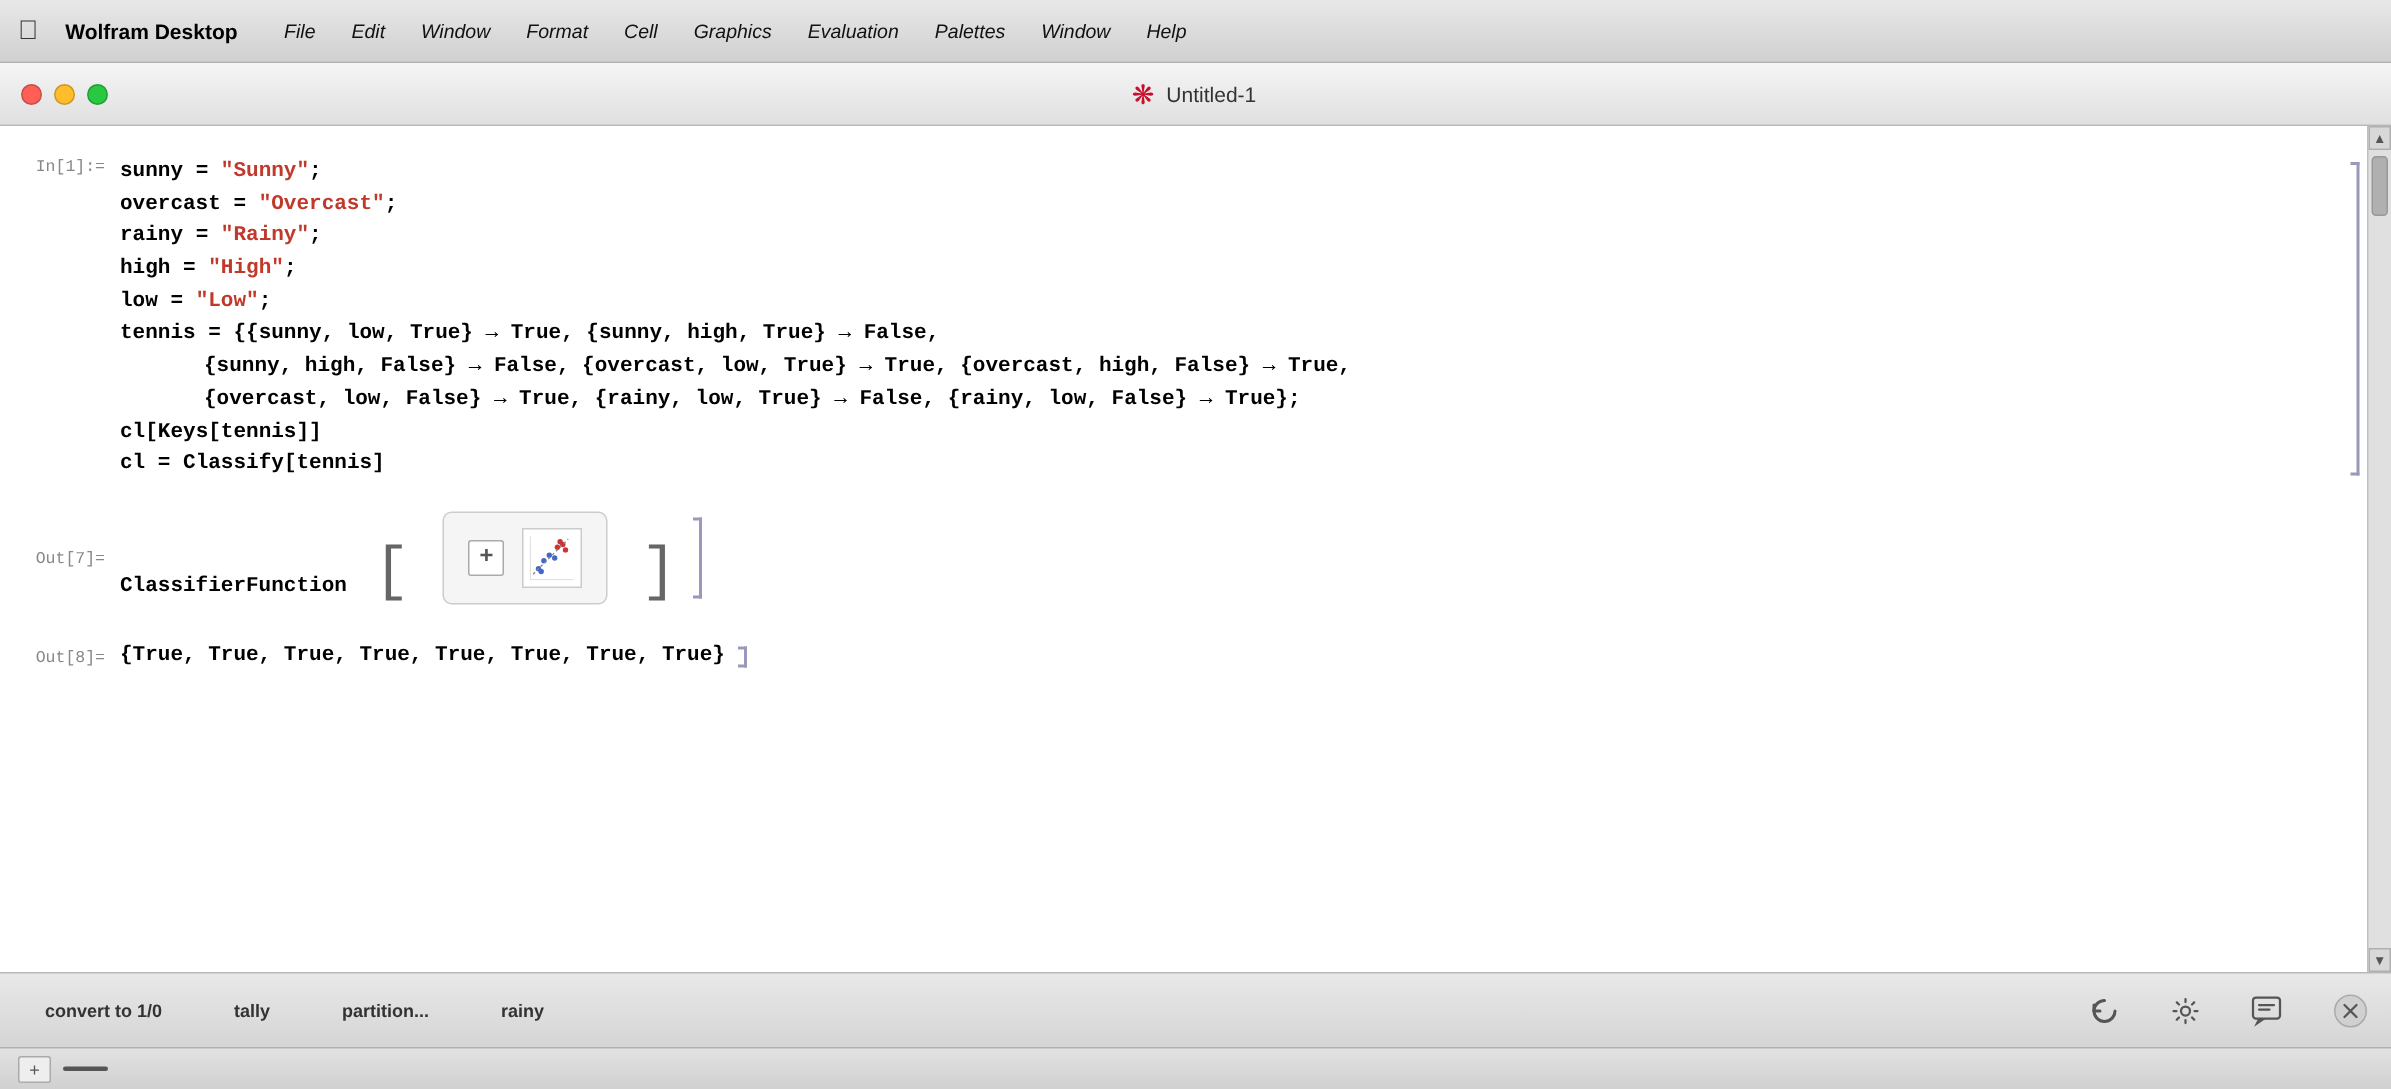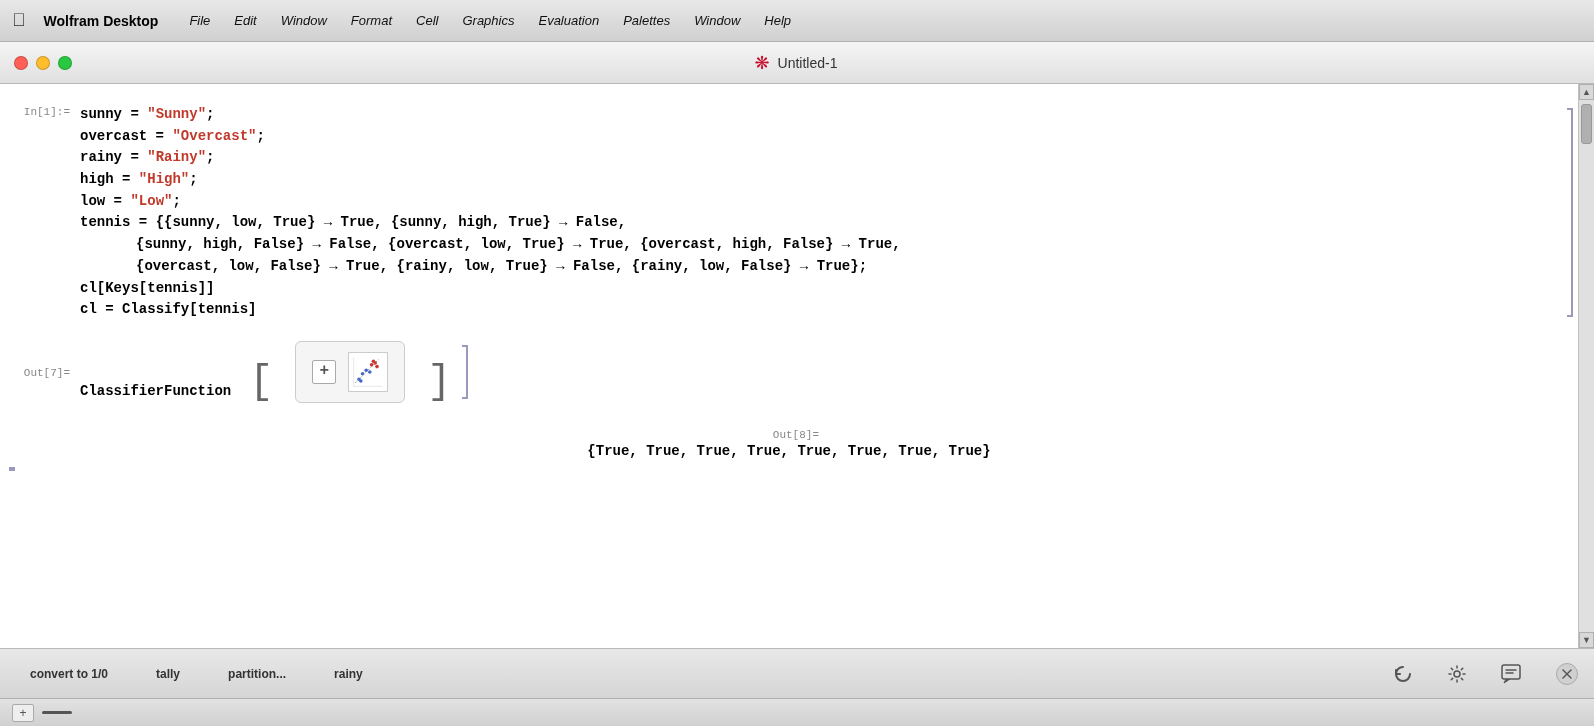--- a/index.html
+++ b/index.html
@@ -411,21 +411,21 @@
         </div>
       </div>
 
       <div style="width:18px; min-width:18px; position:relative; align-self:stretch; margin-right:2px;">
         <div style="position:absolute; right:3px; top:4px; bottom:4px; border-right:2px solid #99b; border-top:2px solid #99b; border-bottom:2px solid #99b; width:6px;"></div>
       </div>
     </div>
 
     <div style="height: 20px;"></div>
 
-    <div class="cell" style="align-items: center; flex-direction: column;">
+    <div class="cell" style="align-items: center;">
       <div class="cell-label out-label">Out[8]=</div>
       <div class="out-cell-body">
         <span>{True, True, True, True, True, True, True, True}</span>
       </div>
 
       <div style="width:18px; min-width:18px; position:relative; align-self:stretch; margin-right:2px;">
         <div style="position:absolute; right:3px; top:4px; bottom:4px; border-right:2px solid #99b; border-top:2px solid #99b; border-bottom:2px solid #99b; width:6px;"></div>
       </div>
     </div>
 

